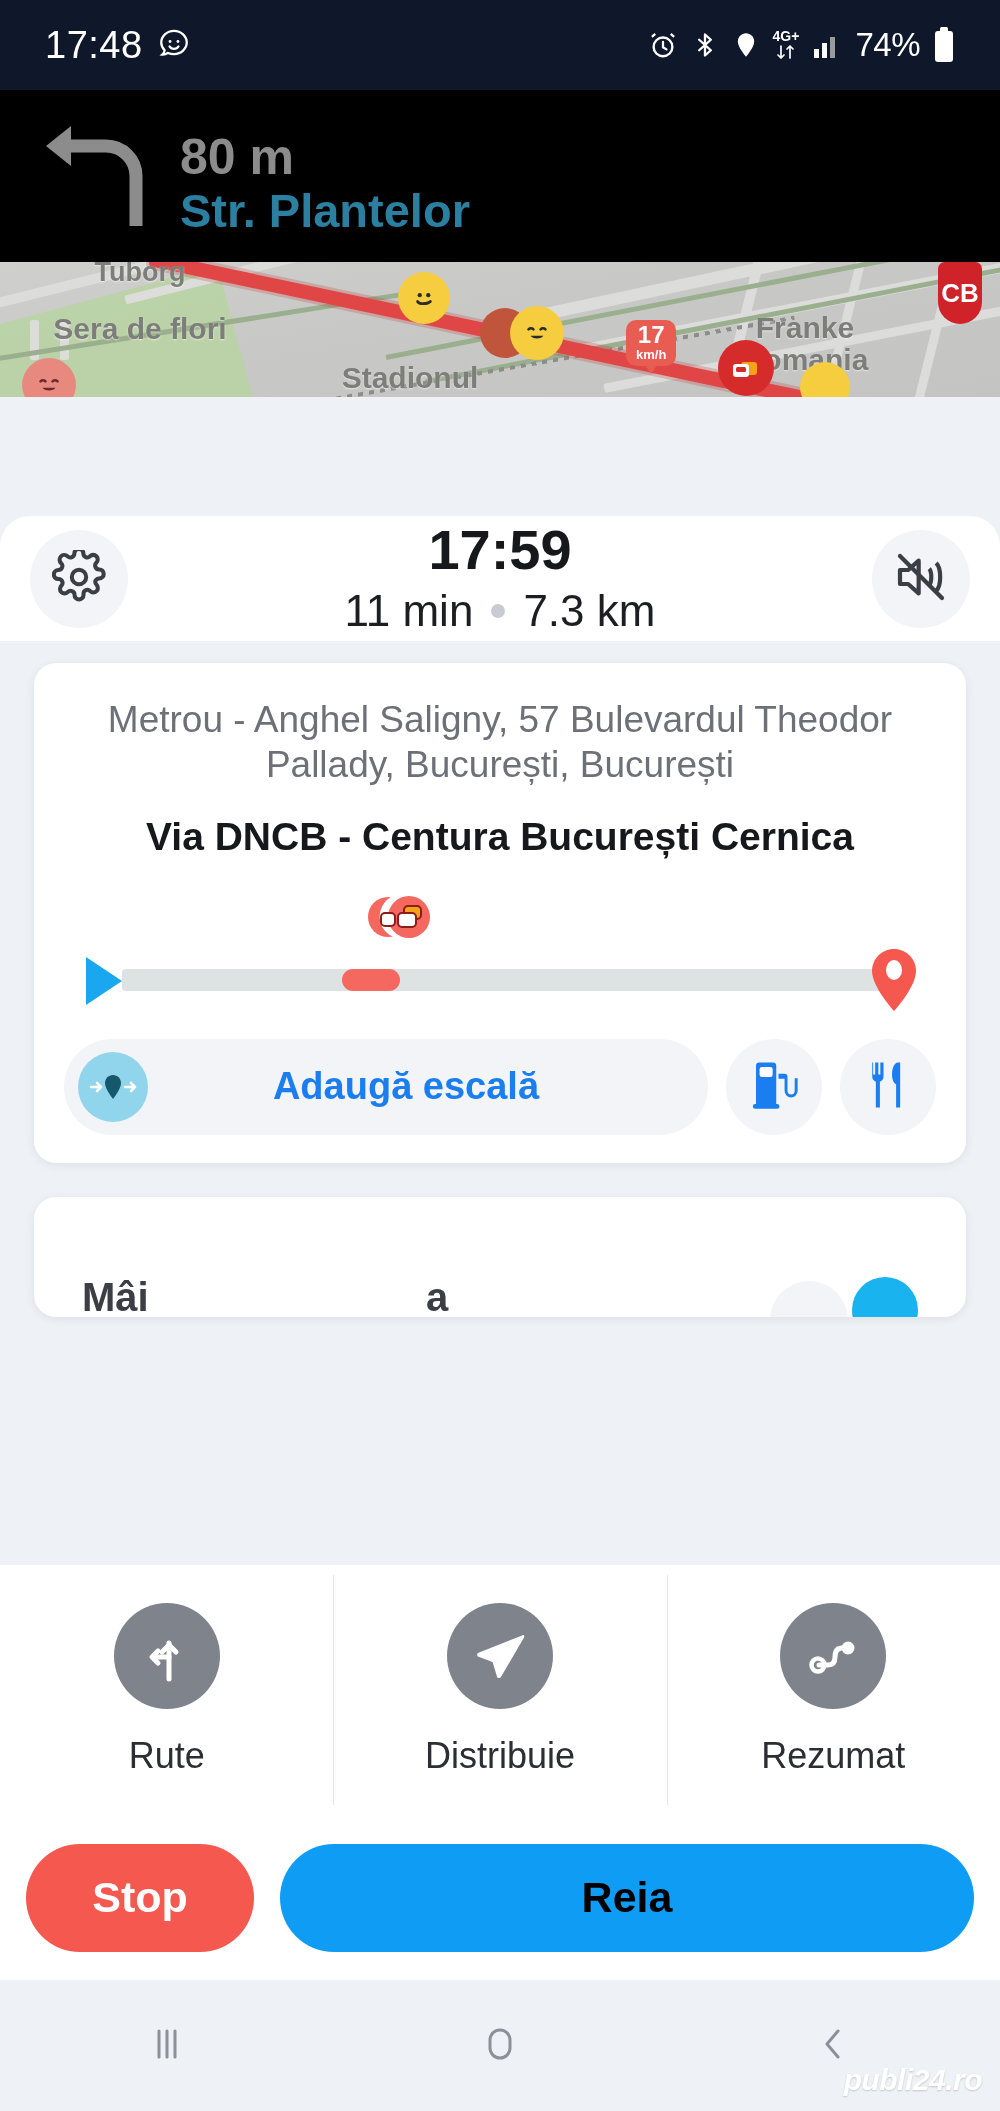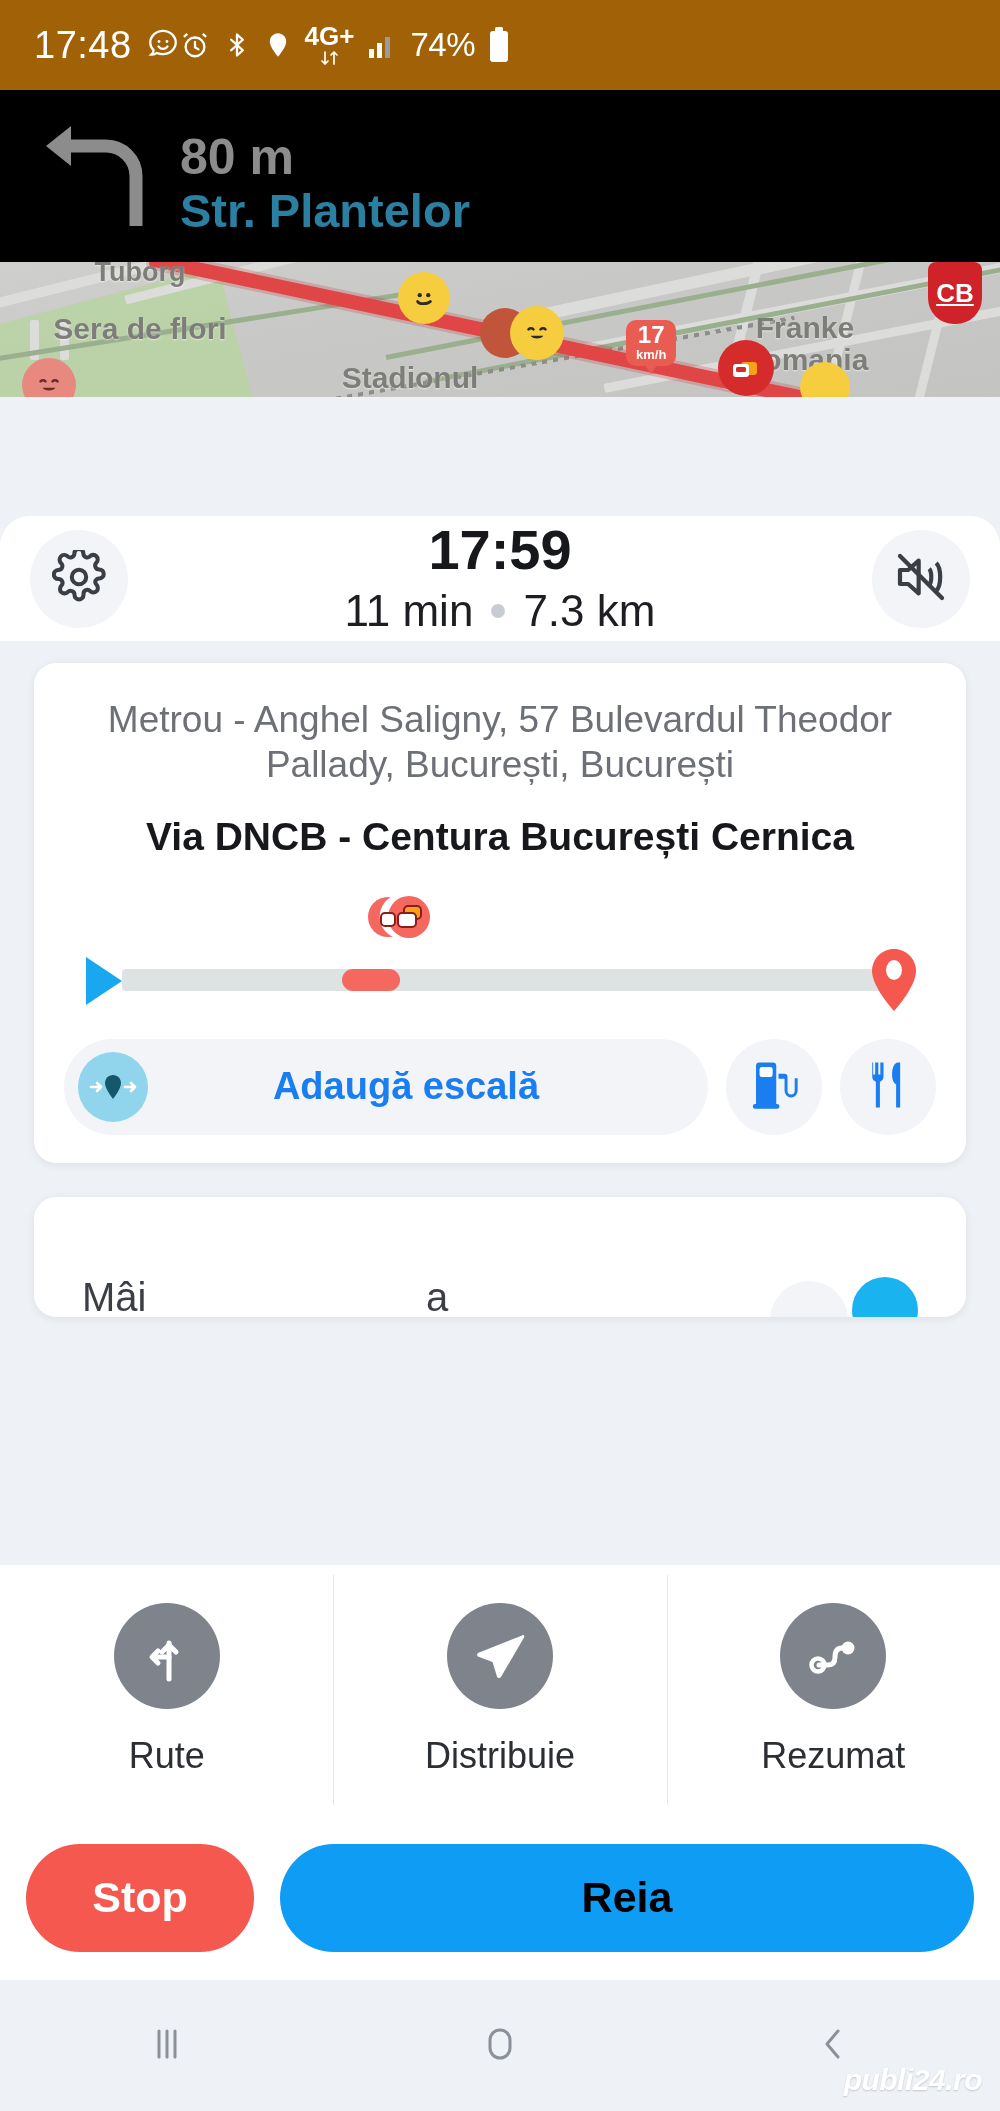--- a/index.html
+++ b/index.html
@@ -6,23 +6,23 @@
   html,body { width:1000px; height:2111px; }
   body {
     font-family:"Liberation Sans", sans-serif;
     background:#eef1f5;
     overflow:hidden;
     position:relative;
   }
 
   
   .statusbar{
-    height:90px; background:#a16207; color:#fff;
-    display:flex; align-items:center; 
-    padding:0 34px;
+    height:90px; background:#0f172a; color:#fff;
+    display:flex; align-items:center; justify-content:space-between;
+    padding:0 45px;
   }
   .sb-left{ display:flex; align-items:center; gap:14px; }
   .sb-clock{ font-size:38px; font-weight:400; letter-spacing:0.5px; }
   .sb-right{ display:flex; align-items:center; gap:13px; }
   .sb-icon{ display:flex; align-items:center; }
   .sb-batt-txt{ font-size:33px; font-weight:500; letter-spacing:-0.5px; }
 
   
   .nav-instruction{
     background:#000; height:172px;
@@ -61,25 +61,24 @@
     padding:3px 10px 5px; text-align:center; line-height:1;
   }
   .speed-bubble .v{ font-size:24px; font-weight:700; display:block; }
   .speed-bubble .u{ font-size:13px; font-weight:600; display:block; margin-top:1px;}
   .speed-bubble:after{
     content:""; position:absolute; left:50%; margin-left:-6px; bottom:-8px;
     border-left:6px solid transparent; border-right:6px solid transparent;
     border-top:9px solid #e95c51;
   }
   .cb-shield{
-    position:absolute; width:54px; height:62px; background:#cf2229; color:#fff;
+    position:absolute; width:44px; height:62px; background:#cf2229; color:#fff;
     display:flex; align-items:center; justify-content:center;
     font-size:26px; font-weight:700;
     border-radius:8px 8px 26px 26px;
-    text-decoration:underline;
   }
   .mood{
     position:absolute; border-radius:50%; display:flex;
     align-items:center; justify-content:center;
   }
   .traffic-marker{
     position:absolute; width:56px; height:56px; border-radius:50%;
     background:#d52b2b; display:flex; align-items:center; justify-content:center;
   }
 
@@ -158,21 +157,21 @@
     display:flex; align-items:center; justify-content:center; flex:none; cursor:pointer;
   }
 
   
   .card-partial{
     background:#fff; border-radius:22px; margin:34px 34px 0;
     box-shadow:0 2px 10px rgba(20,30,50,.08);
     height:120px; overflow:hidden; position:relative;
   }
   .partial-ghost{
-    position:absolute; left:48px; top:78px; font-size:40px; font-weight:400;
+    position:absolute; left:48px; top:78px; font-size:40px; font-weight:700;
     color:#3b3f45; white-space:nowrap;
   }
   .partial-ghost2{ left:392px; }
   .partial-blue{
     position:absolute; right:48px; top:80px; width:66px; height:66px;
     border-radius:50%; background:#19b3f0;
   }
   .partial-gray{
     position:absolute; right:118px; top:84px; width:78px; height:78px;
     border-radius:50%; background:#f2f4f7;
@@ -253,21 +252,21 @@
       <svg width="28" height="28" viewBox="0 0 24 24">
         <path d="M7 7.5 17 16.5 12 21V3l5 4.5L7 16.5" fill="none" stroke="#fff" stroke-width="2" stroke-linejoin="round" stroke-linecap="round"></path>
       </svg>
     </span>
     <span class="sb-icon">
       <svg width="28" height="28" viewBox="0 0 24 24" fill="#fff">
         <path d="M12 2c-3.9 0-7 3.1-7 7 0 5.2 7 13 7 13s7-7.8 7-13c0-3.9-3.1-7-7-7z"></path>
       </svg>
     </span>
     <span class="sb-icon" style="flex-direction:column;line-height:1;">
-      <span style="font-size:26px;font-weight:700;color:#fff;">4G+</span>
+      <span style="font-size:14px;font-weight:700;color:#fff;">4G+</span>
       <svg width="26" height="18" viewBox="0 0 26 18">
         <path d="M8 3v12M8 15l-3-3M8 15l3-3" stroke="#fff" stroke-width="1.7" fill="none" stroke-linecap="round"></path>
         <path d="M17 15V3M17 3l-3 3M17 3l3 3" stroke="#fff" stroke-width="1.7" fill="none" stroke-linecap="round"></path>
       </svg>
     </span>
     <span class="sb-icon">
       <svg width="30" height="28" viewBox="0 0 30 28">
         <rect x="2" y="18" width="5" height="9" fill="#fff"></rect>
         <rect x="10" y="12" width="5" height="15" fill="#fff"></rect>
         <rect x="18" y="6" width="5" height="21" fill="#9a9a9a"></rect>

